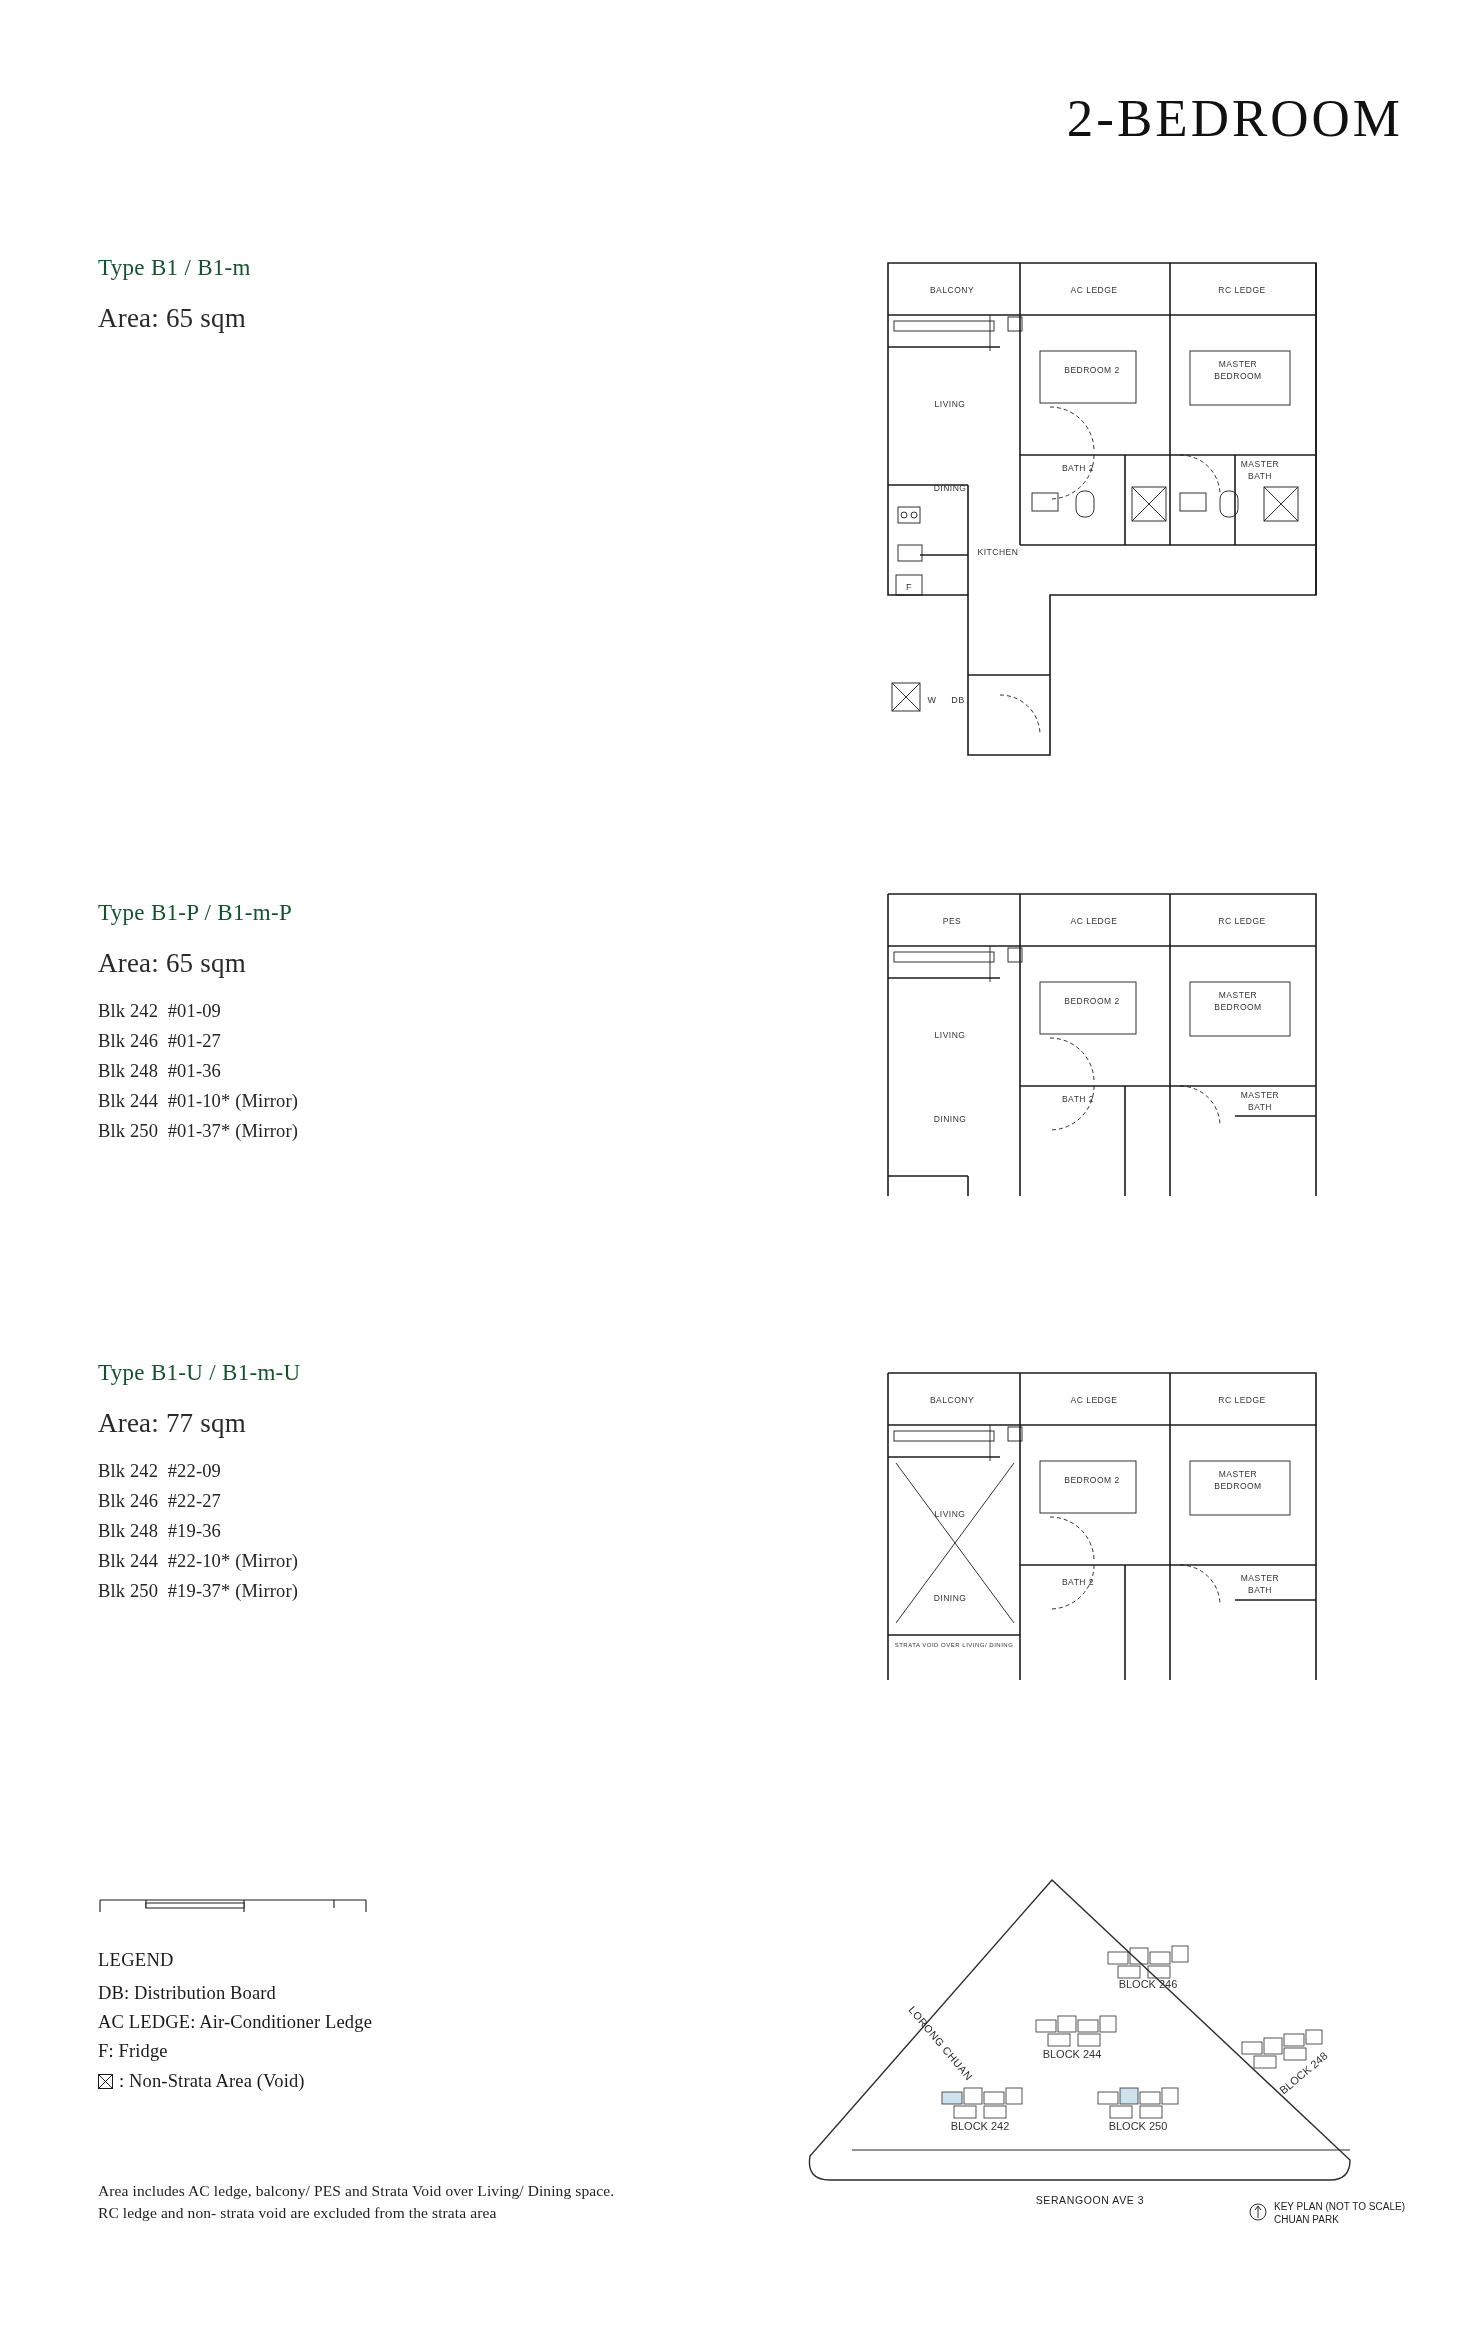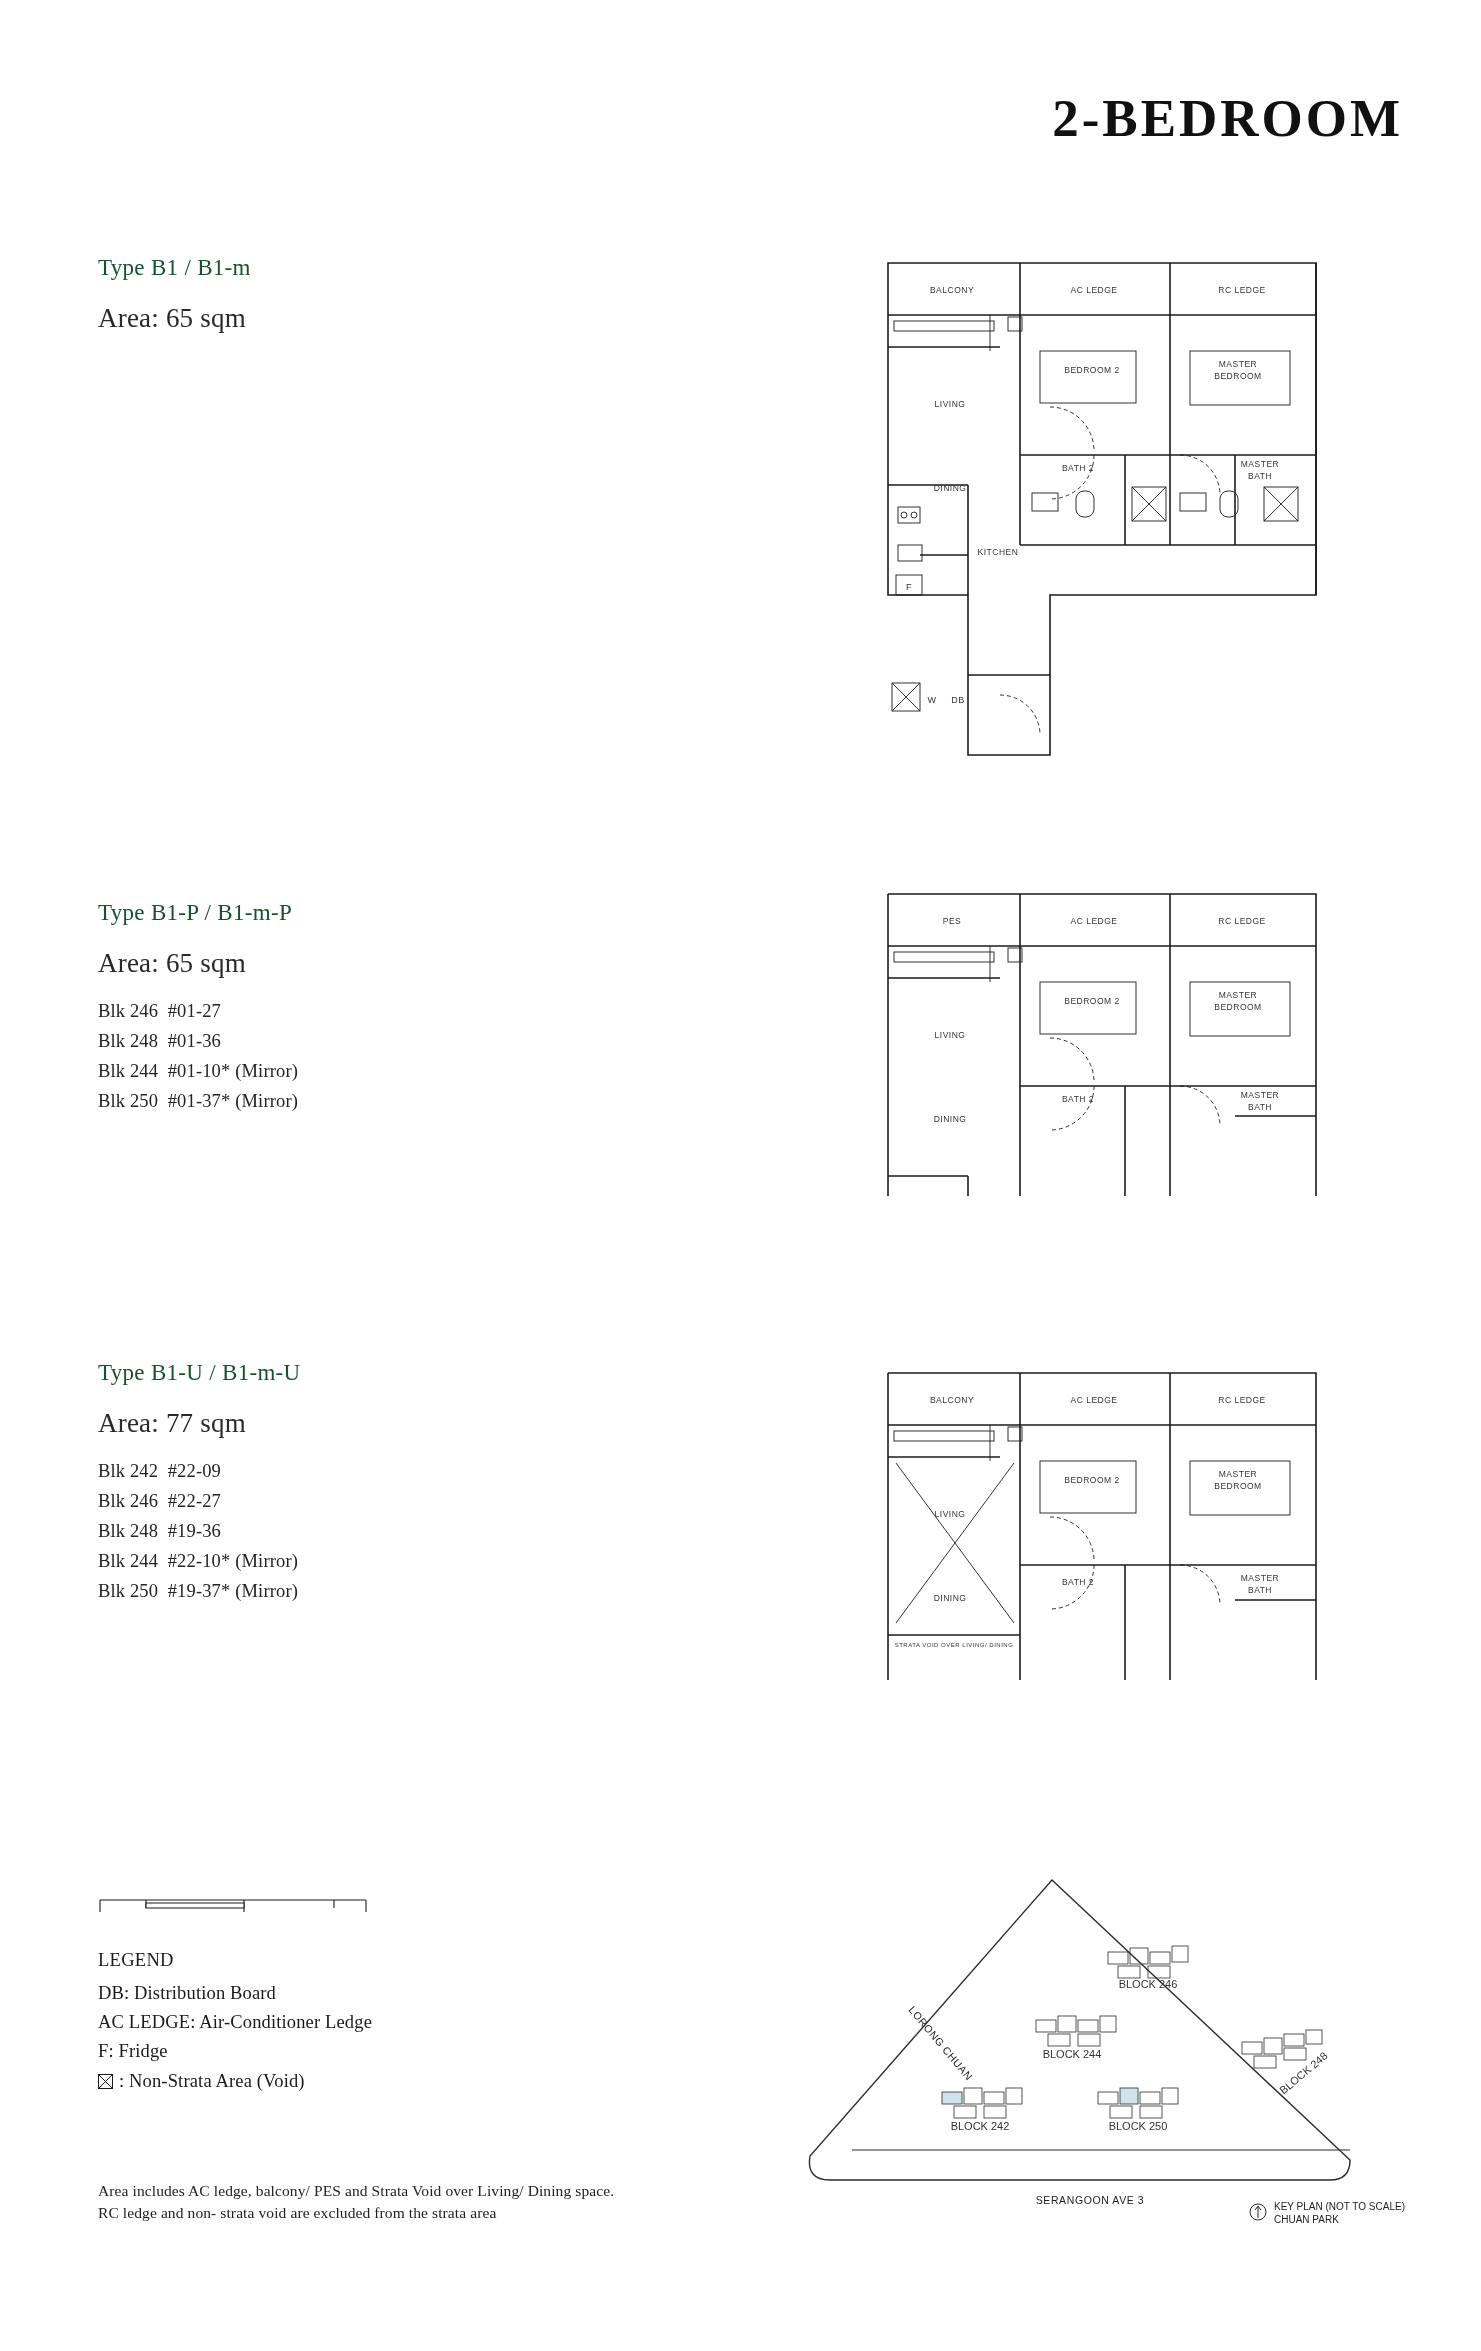--- a/index.html
+++ b/index.html
@@ -21,21 +21,21 @@
   }
 
   
   .doc-title {
     position: absolute;
     right: 78px;
     top: 88px;
     font-family: "Liberation Serif", serif;
     font-size: 53px;
     letter-spacing: 3px;
-    font-weight: 700;
+    font-weight: 400;
     color: #111;
   }
 
   
   .unit {
     position: absolute;
     left: 98px;
     width: 700px;
   }
   .unit-title {
@@ -216,20 +216,21 @@
         <text x="52" y="448" font-size="9">W</text>
         <text x="78" y="448" font-size="9">DB</text>
       </g>
     </svg>
   </div>
 
   <div class="unit" style="top:900px;">
     <h2 class="unit-title">Type B1-P / B1-m-P</h2>
     <div class="unit-area">Area: 65 sqm</div>
     <ul class="unit-list">
+      <li>Blk 242  #01-09</li>
       <li>Blk 246  #01-27</li>
       <li>Blk 248  #01-36</li>
       <li>Blk 244  #01-10* (Mirror)</li>
       <li>Blk 250  #01-37* (Mirror)</li>
     </ul>
   </div>
 
   <div class="plan" style="left:880px; top:886px; overflow:hidden; height:320px;">
     <svg width="560" height="320" viewBox="0 0 560 320" xmlns="http://www.w3.org/2000/svg">
       <g fill="none" stroke="#1b1b1b" stroke-width="1.6">

